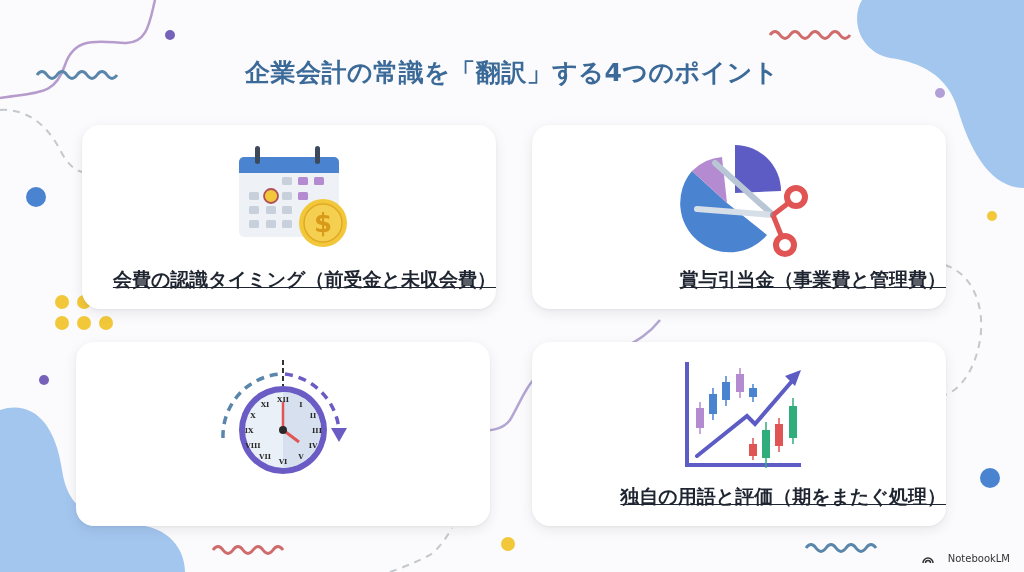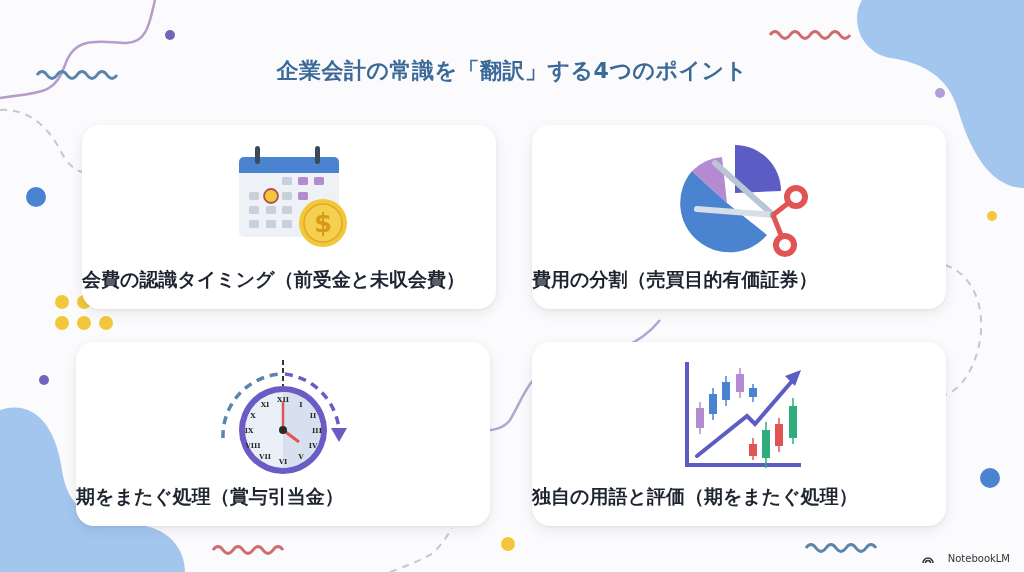--- a/index.html
+++ b/index.html
@@ -7,21 +7,21 @@
   body {
     position: relative;
     background: #fbfbfd;
     font-family: "DejaVu Sans", "Liberation Sans", sans-serif;
   }
   .deco { position: absolute; left: 0; top: 0; width: 1024px; height: 572px; pointer-events: none; }
   .title {
     position: absolute;
     left: 0; right: 0; top: 56px;
     text-align: center;
-    font-size: 22px;
+    font-size: 25px;
     font-weight: bold;
     color: #3b6a98;
     letter-spacing: 0.5px;
   }
   .card {
     position: absolute;
     width: 414px;
     height: 184px;
     background: #ffffff;
     border-radius: 18px;
@@ -32,24 +32,25 @@
     left: 50%;
     transform: translateX(-50%);
     top: 18px;
     width: 140px;
     height: 118px;
   }
   .card .label {
     position: absolute;
     left: 0; right: 0;
     bottom: 16px;
-    text-align: left;
+    text-align: right;
     font-size: 19px;
     font-weight: bold;
     color: #1f2530;
+    text-decoration: underline;
   }
   #card-1 { left: 82px; top: 125px; }
   #card-2 { left: 532px; top: 125px; }
   #card-3 { left: 76px; top: 342px; }
   #card-4 { left: 532px; top: 342px; }
   .watermark {
     position: absolute;
     right: 14px; bottom: 8px;
     font-size: 10px;
     color: #333;
@@ -138,21 +139,21 @@
     <path d="M58,60 L23,28 A47,47 0 0,1 53,14 Z" fill="#b48ad0"></path>
     <path d="M66,50 L66,2 A46,46 0 0,1 112,48 Z" fill="#5c5cc4"></path>
     <path d="M46,20 L104,72" stroke="#b8c6d6" stroke-width="6" stroke-linecap="round"></path>
     <path d="M28,66 L104,72" stroke="#d6dfe8" stroke-width="6" stroke-linecap="round"></path>
     <circle cx="104" cy="72" r="3" fill="#8898a8"></circle>
     <path d="M104,72 L122,58" stroke="#e05454" stroke-width="5"></path>
     <circle cx="127" cy="54" r="9" fill="none" stroke="#e05454" stroke-width="6"></circle>
     <path d="M104,72 L112,92" stroke="#e05454" stroke-width="5"></path>
     <circle cx="116" cy="102" r="9" fill="none" stroke="#e05454" stroke-width="6"></circle>
   </svg>
-  <div class="label">費用の分割（売買目的有価証券）</div>
+  <div class="label">賞与引当金（事業費と管理費）</div>
 </div>
 
 <div class="card" id="card-3">
   <svg class="icon" viewBox="0 0 140 118">
     <line x1="70" y1="0" x2="70" y2="26" stroke="#333" stroke-width="2" stroke-dasharray="5,3"></line>
     <path d="M10,78 A62,62 0 0,1 68,14" stroke="#5a86ab" stroke-width="3.5" fill="none" stroke-dasharray="8,6"></path>
     <path d="M72,14 A62,62 0 0,1 126,70" stroke="#6a5cc4" stroke-width="3.5" fill="none" stroke-dasharray="8,6"></path>
     <path d="M118,68 L134,68 L126,82 Z" fill="#6a5cc4"></path>
     <circle cx="70" cy="70" r="44" fill="#6a5cc4"></circle>
     <circle cx="70" cy="70" r="38" fill="#eaf0f8"></circle>
@@ -168,21 +169,20 @@
         <text x="52" y="99">VII</text>
         <text x="40" y="88">VIII</text>
       <text x="36" y="73">IX</text>
         <text x="40" y="58">X</text>
         <text x="52" y="47">XI</text>
     </g>
     <line x1="70" y1="70" x2="70" y2="42" stroke="#e05454" stroke-width="2.5"></line>
     <line x1="70" y1="70" x2="86" y2="82" stroke="#e05454" stroke-width="3"></line>
     <circle cx="70" cy="70" r="4" fill="#2a2a2a"></circle>
   </svg>
-  <div class="label">期をまたぐ処理（賞与引当金）</div>
 </div>
 
 <div class="card" id="card-4">
   <svg class="icon" viewBox="0 0 140 118">
     <path d="M18,2 L18,105 L132,105" stroke="#5c5cc4" stroke-width="4" fill="none"></path>
     <g stroke-width="1.5">
       <line x1="31" y1="42" x2="31" y2="74" stroke="#b48ad0"></line>
         <rect x="27" y="48" width="8" height="20" fill="#b48ad0"></rect>
       <line x1="44" y1="28" x2="44" y2="60" stroke="#4a84d0"></line>
         <rect x="40" y="34" width="8" height="20" fill="#4a84d0"></rect>

